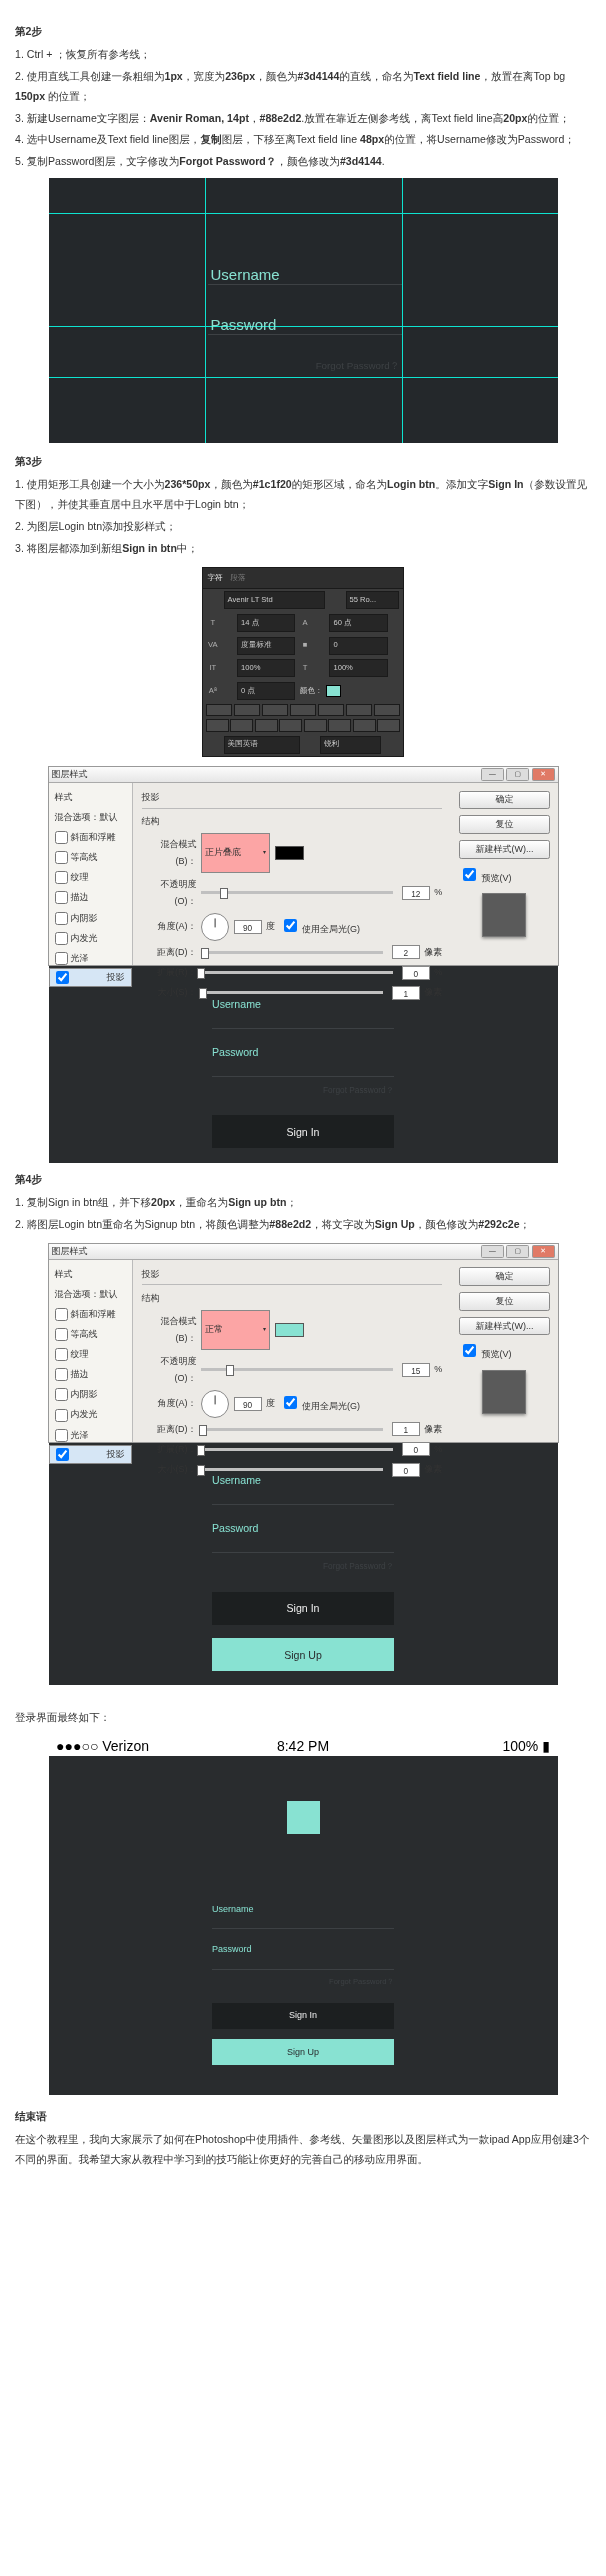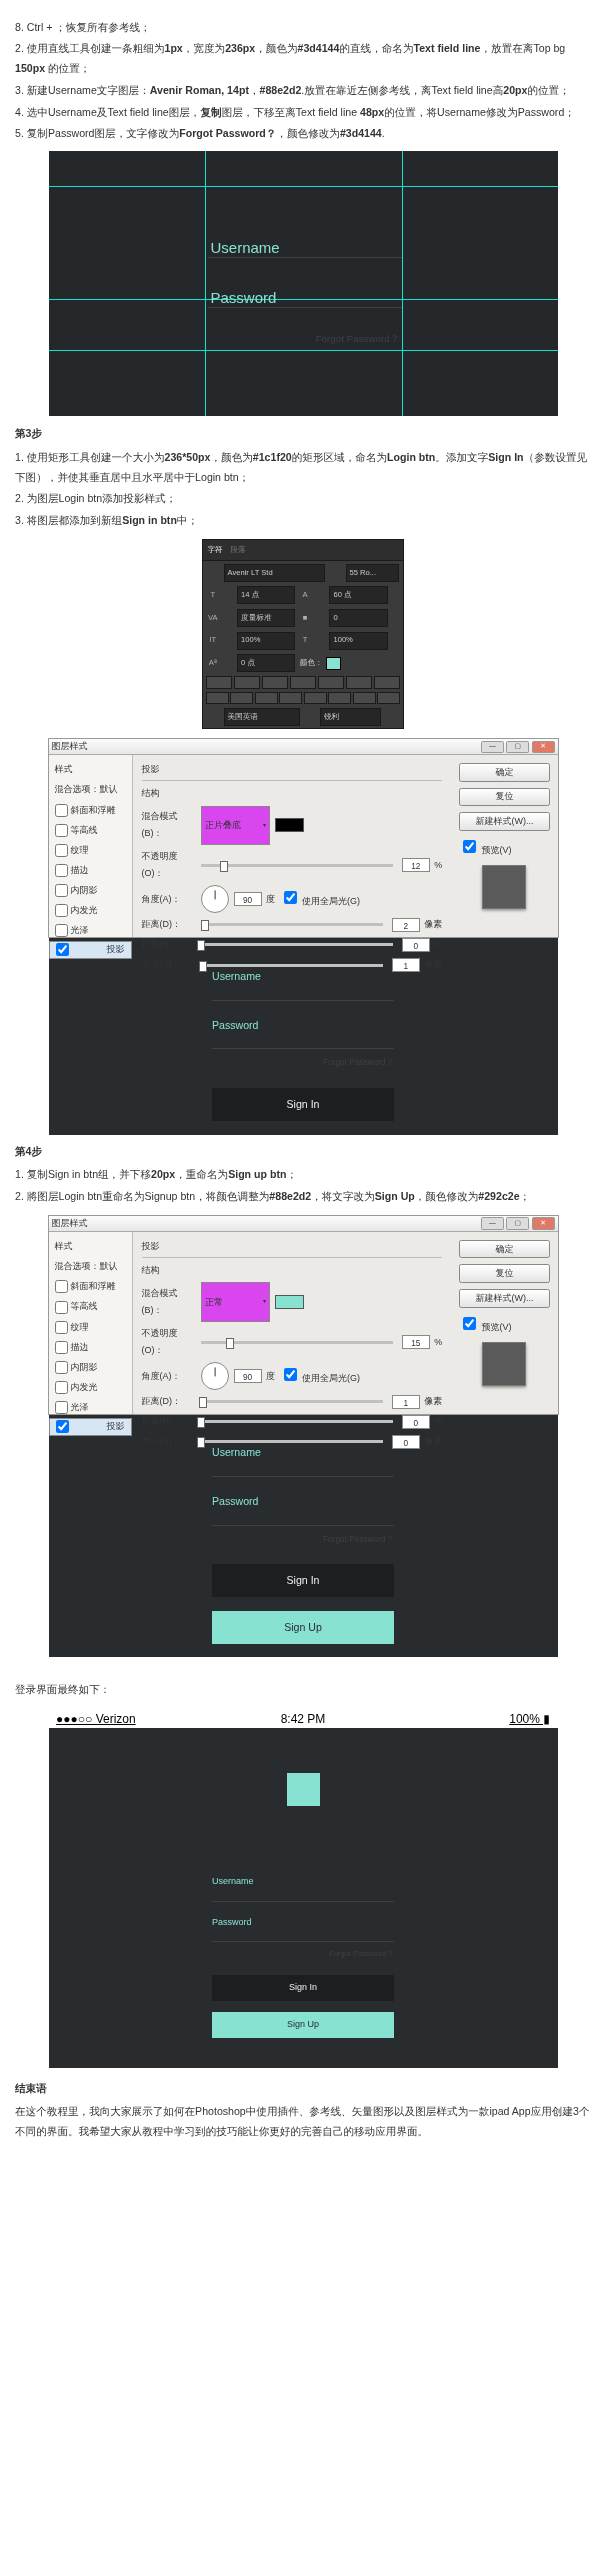--- a/index.html
+++ b/index.html
@@ -114,23 +114,23 @@
   .ls-dialog .side .item input { margin:0; }
   .ls-dialog .side .item.sel { background:#d6e6f5; }
   .ls-dialog .center {
     flex:1; padding:6px 9px;
   }
   .ls-dialog .sect-title { font-weight:400; margin-bottom:1.5px; }
   .ls-dialog .group {
     border-top:0.8px solid #bbb; padding-top:4.5px; margin-top:1.5px;
   }
   .ls-dialog .frow { display:flex; align-items:center; gap:4.5px; margin:3px 0; }
-  .ls-dialog .lbl { width:55px; }
+  .ls-dialog .lbl { width:55px; text-align:right; }
   .ls-dialog .sel {
-    background:#d946ef; border:0.8px solid #888; padding:12px 3px; height:13.6px; display:flex; align-items:center;
+    background:#fca5a5; border:0.8px solid #888; padding:12px 3px; height:13.6px; display:flex; align-items:center;
     min-width:61px; justify-content:space-between;
   }
   .ls-dialog .sel .tri { font-size:6px; }
   .ls-dialog .opbar { flex:1; height:3px; background:#c0c0c0; position:relative; margin-right:4.5px; }
   .ls-dialog .opbar .thumb { position:absolute; top:-3px; width:6px; height:9px; background:#fff; border:0.8px solid #666; transform:translateX(-50%); }
   .ls-dialog .num { width:26px; height:12px; background:#fff; border:0.8px solid #888; text-align:center; font-size:8.3px; }
   .ls-dialog .color-sw { width:27px; height:12px; border:0.8px solid #555; }
   .ls-dialog .dial {
     width:26px; height:26px; border:0.8px solid #888; border-radius:50%; background:#fff; position:relative;
   }
@@ -167,43 +167,44 @@
 
   
   .ipad {
     width:509px;
     background:#292c2e;
     margin:10.6px auto;
     padding-bottom:30px;
   }
   .ipad .statusbar {
     height:18px; background:#fff; color:#000; display:flex; justify-content:space-between;
-    align-items:center; font-size:12px; padding:0 7.6px;text-decoration:underline;
+    align-items:center; font-size:14px; padding:0 7.6px;
   }
   .ipad .statusbar .sbcenter { position:absolute; left:50%; transform:translateX(-50%);}
   .ipad-body { background:#292c2e; padding:45px 0 0 0; }
   .ipad .logo-wrap { text-align:center; margin-bottom:6px;}
   .ipad .logo {
     display:inline-block; width:33px; height:33px; background:#88e2d2;
   }
   .ipad .brand { color:#fff; font-family: cursive; font-size:13.6px; text-align:center; margin-top:3px;}
   .ipad .form { width:182px; margin:61px auto 0 auto; }
   .ipad .fld-lbl2 { color:#88e2d2; font-size:9px; margin-top:12px;}
   .ipad .fld-line2 { border-bottom:0.8px solid #3d4144; height:10.6px;}
   .ipad .forgot3 { text-align:right; color:#3d4144; font-size:7.6px; margin-top:4.5px;}
   .ipad .btn1 { margin-top:13.6px; height:26px; background:#1c1f20; color:#eee; display:flex;align-items:center;justify-content:center; font-size:9px;}
   .ipad .btn2 { margin-top:10.6px; height:26px; background:#88e2d2; color:#292c2e; display:flex;align-items:center;justify-content:center; font-size:9px;}
 </style>
 </head>
 <body>
 
 <div class="page">
 
-
-  <div class="step-line">8. Ctrl + ；恢复所有参考线；</div>
+  <div class="heading">第2步</div>
+
+  <div class="step-line">1. Ctrl + ；恢复所有参考线；</div>
 
   <div class="step-line">
     <span>2. 使用直线工具创建一条粗细为</span><span class="b">1px</span><span>，宽度为</span><span class="b">236px</span><span>，颜色为</span><span class="b">#3d4144</span><span>的直线，命名为</span><span class="b">Text field line</span><span>，放置在离Top bg </span><span class="b">150px</span><span> 的位置；</span>
   </div>
 
   <div class="step-line">
     <span>3. 新建Username文字图层：</span><span class="b">Avenir Roman, 14pt</span><span>，</span><span class="b">#88e2d2</span><span>.放置在靠近左侧参考线，离Text field line高</span><span class="b">20px</span><span>的位置；</span>
   </div>
 
   <div class="step-line">

